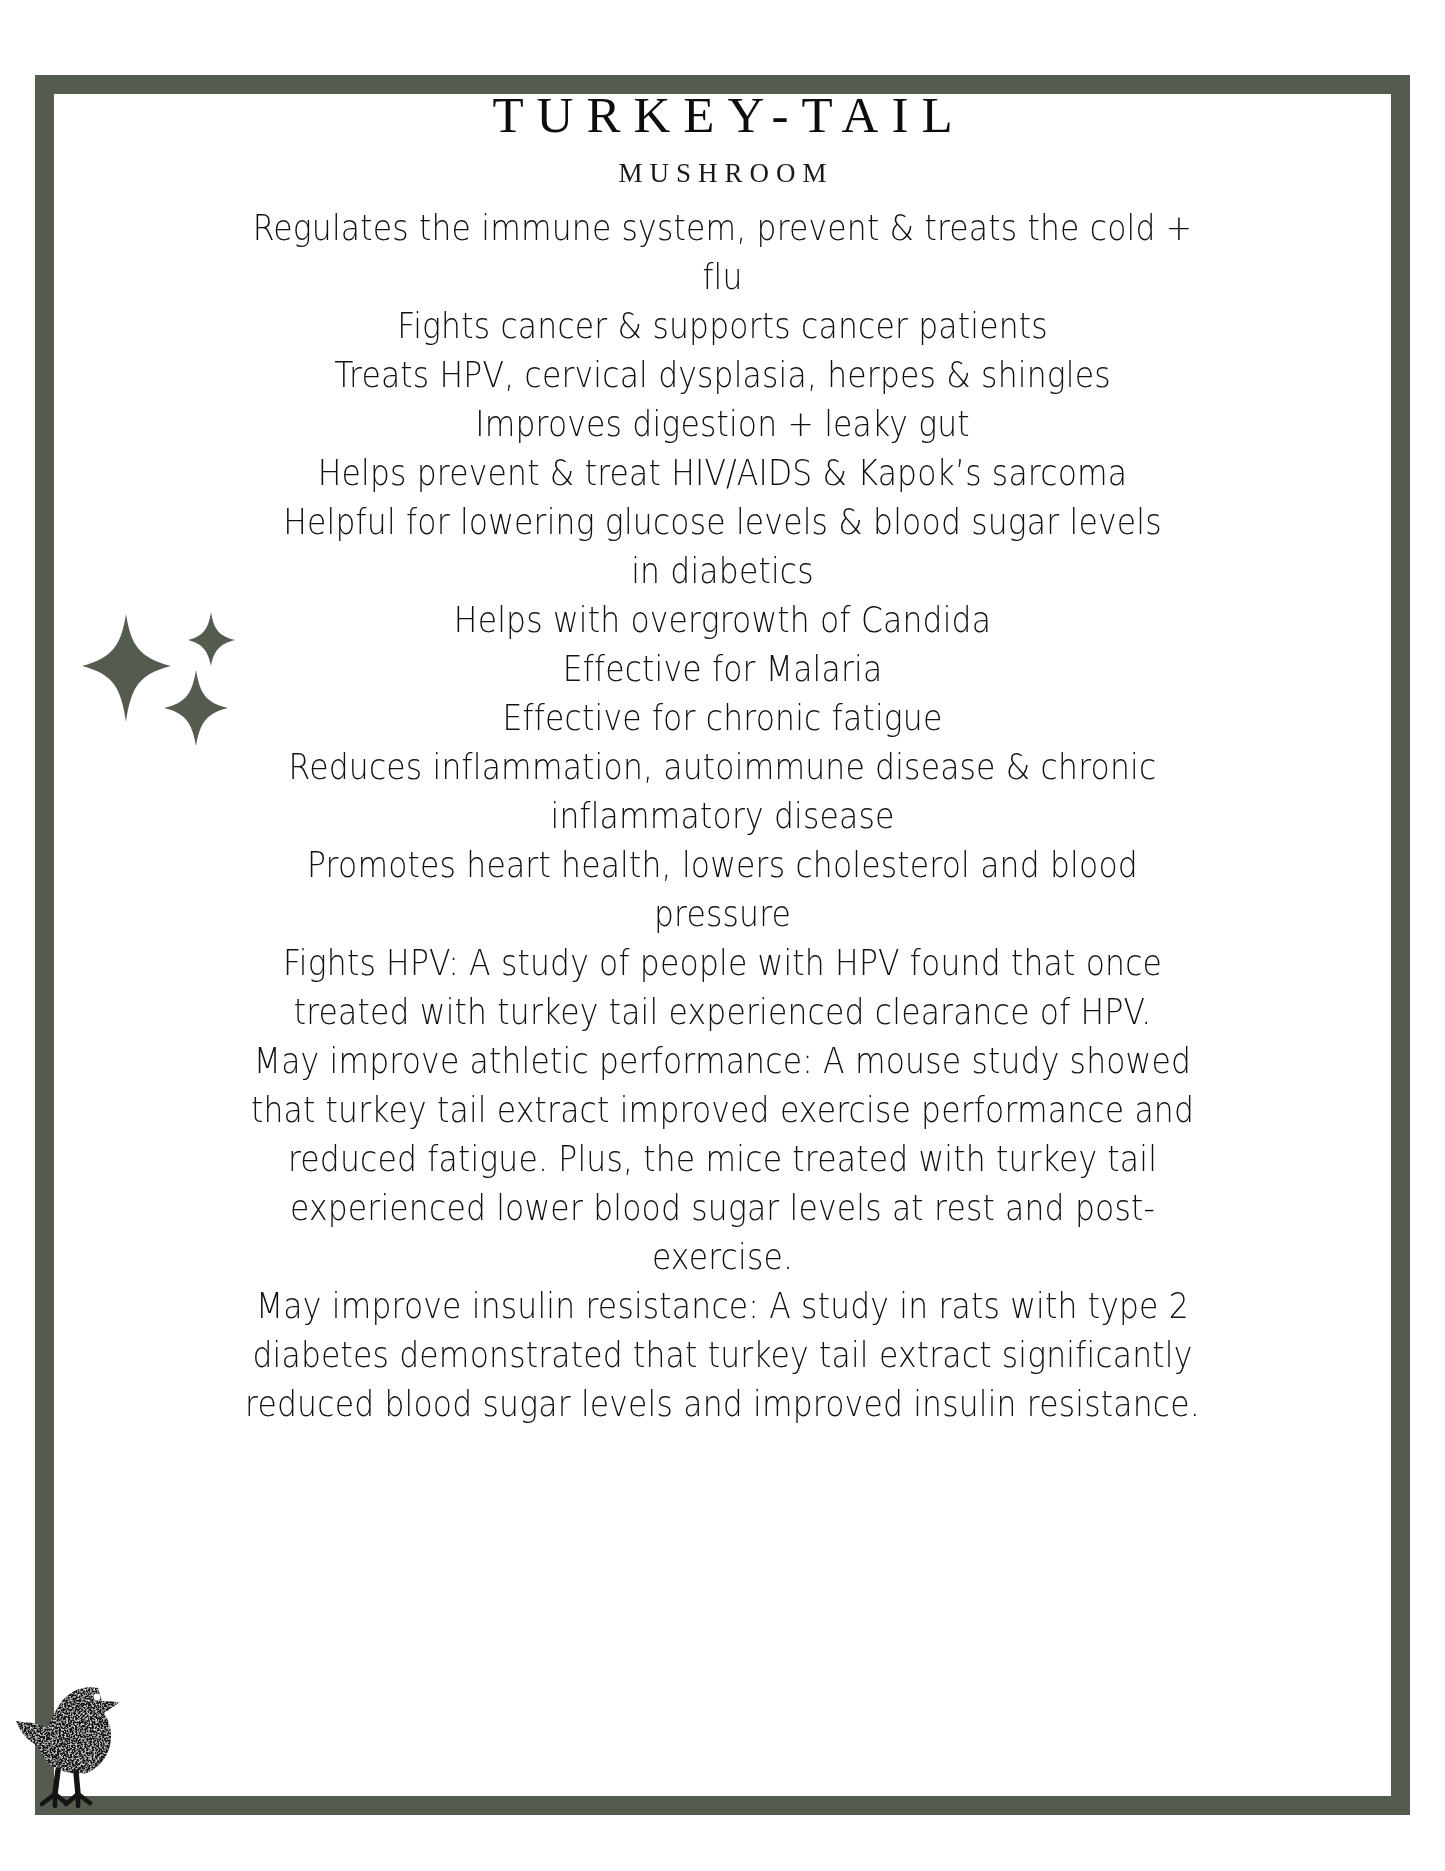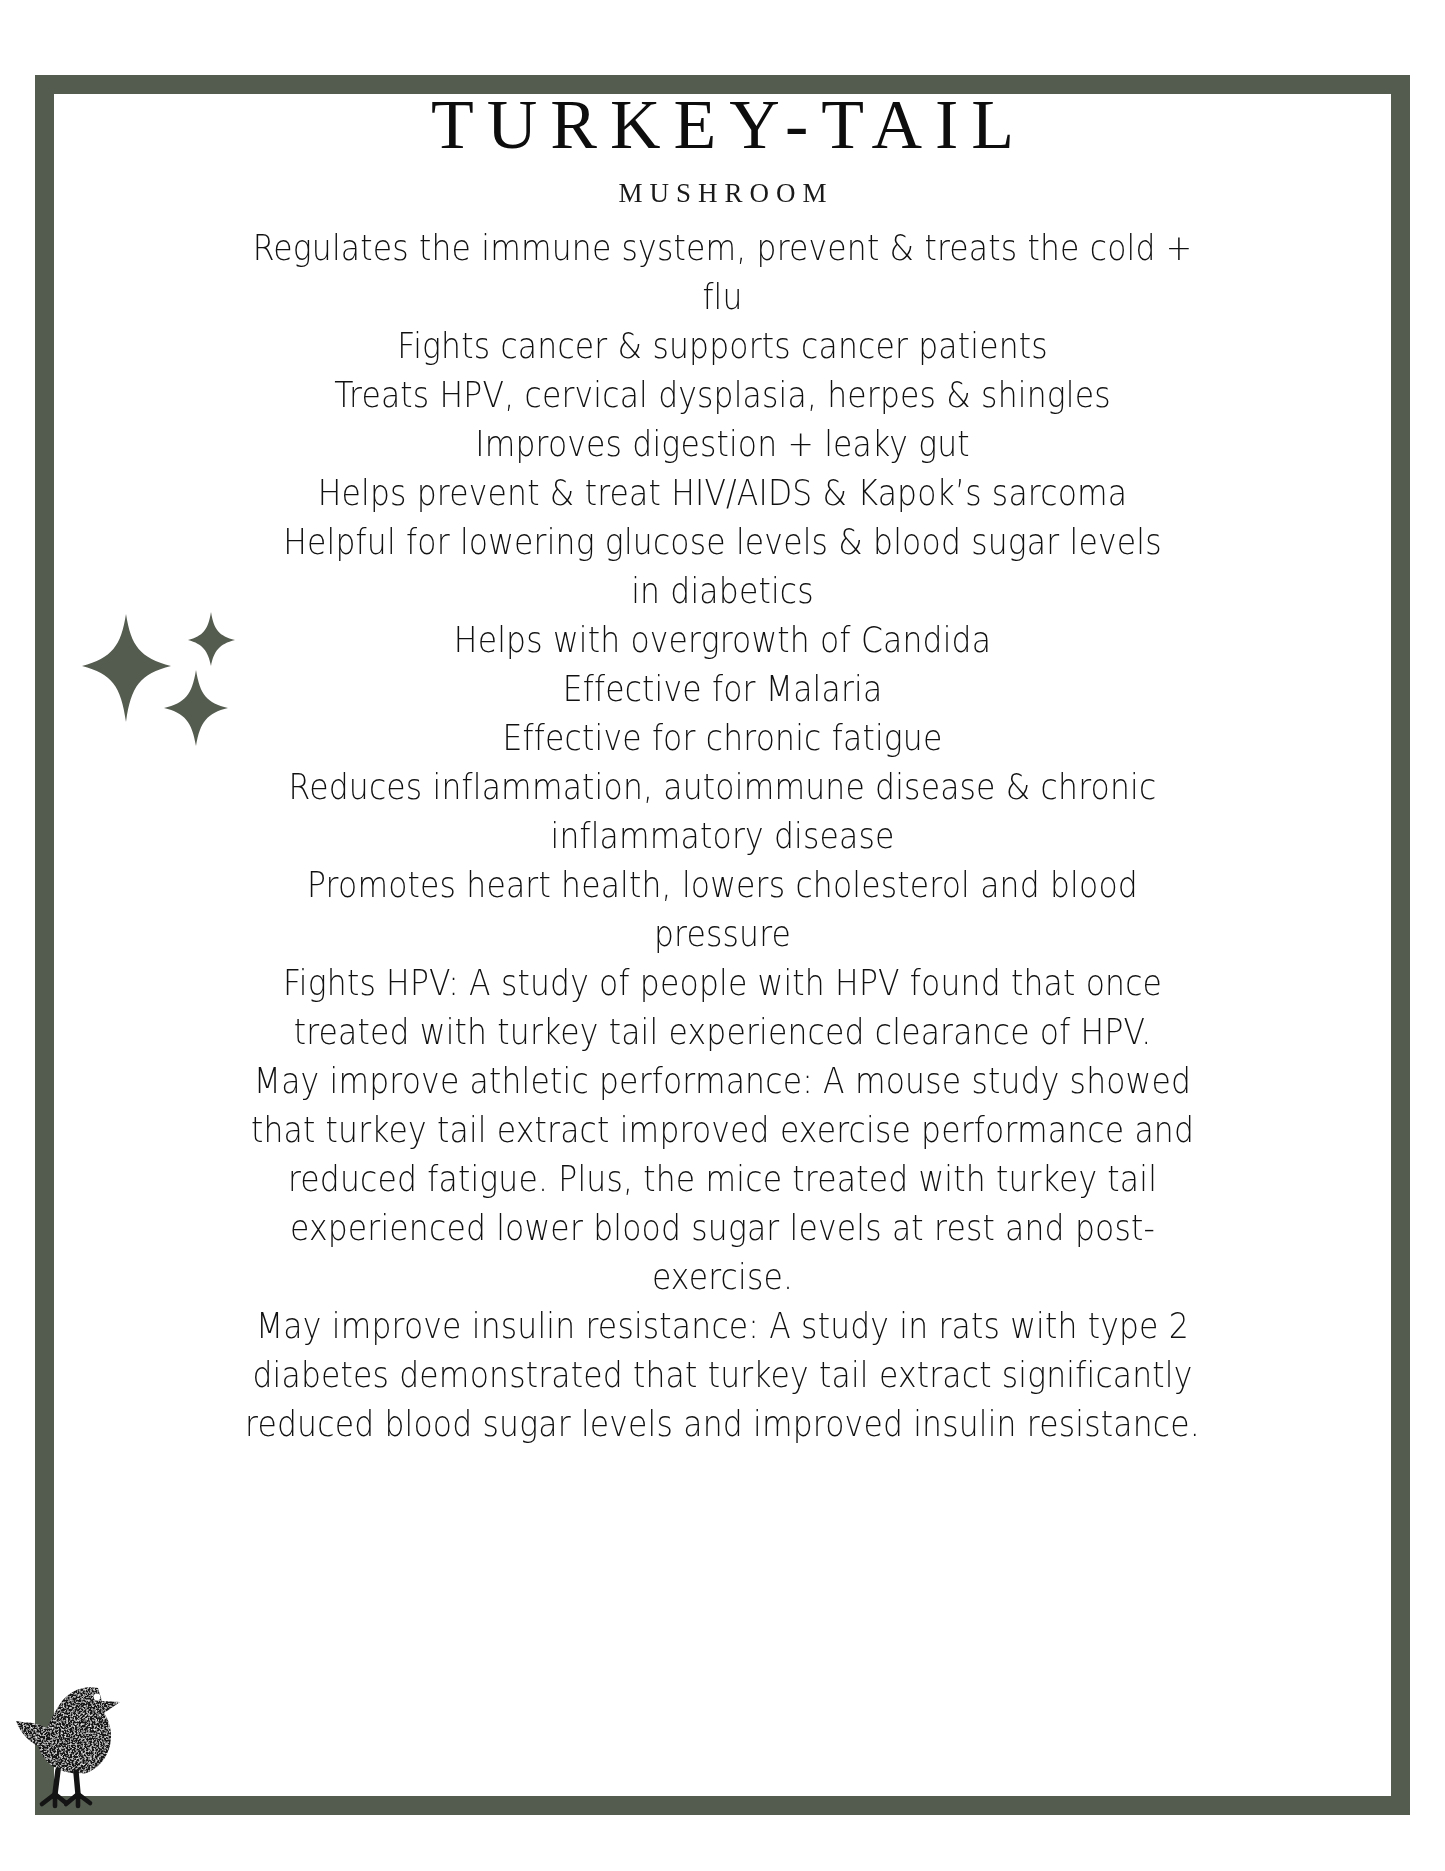--- a/index.html
+++ b/index.html
@@ -40,21 +40,21 @@
   #content {
     position: absolute;
     left: 70px;
     top: 88px;
     width: 1305px;
     text-align: center;
   }
 
   #title {
     font-family: "Liberation Serif", "DejaVu Serif", serif;
-    font-size: 70px;
+    font-size: 51px;
     line-height: 1.06;
     letter-spacing: 13px;
     text-indent: 13px;
     color: #0d0d0d;
     font-weight: 400;
     margin: 0;
     white-space: nowrap;
   }
 
   #subtitle {

